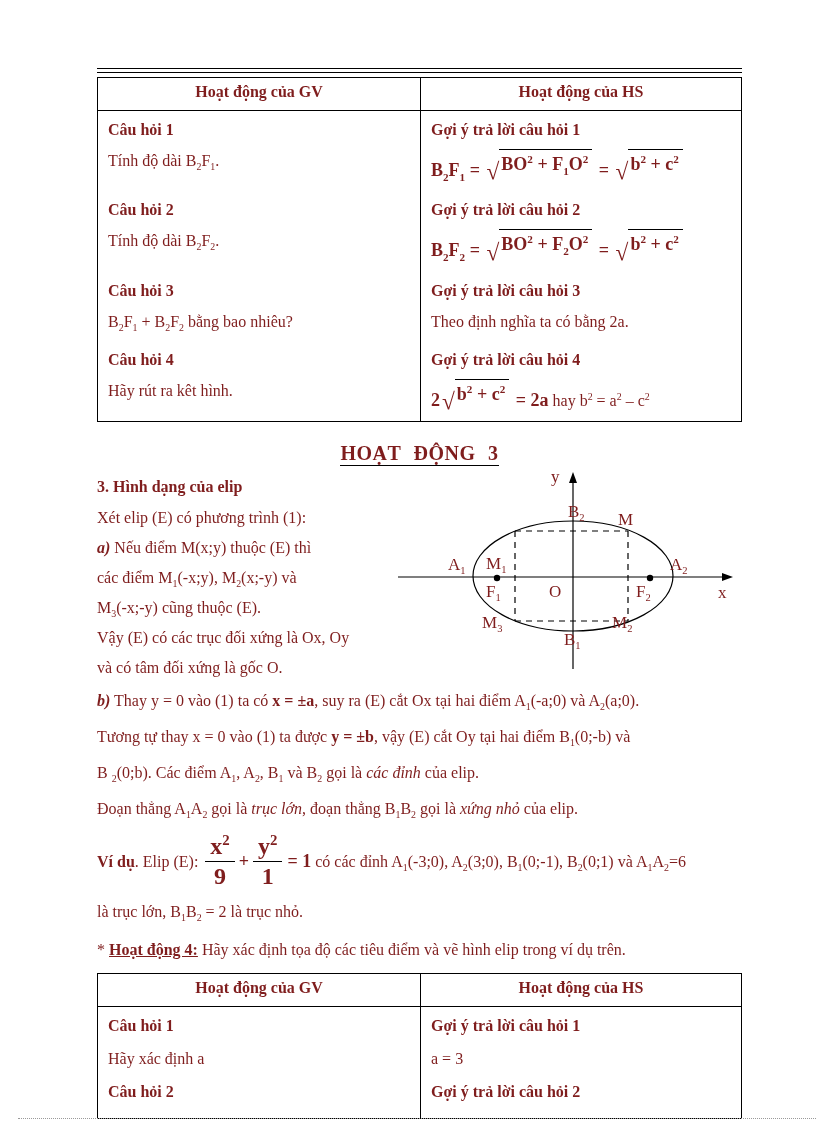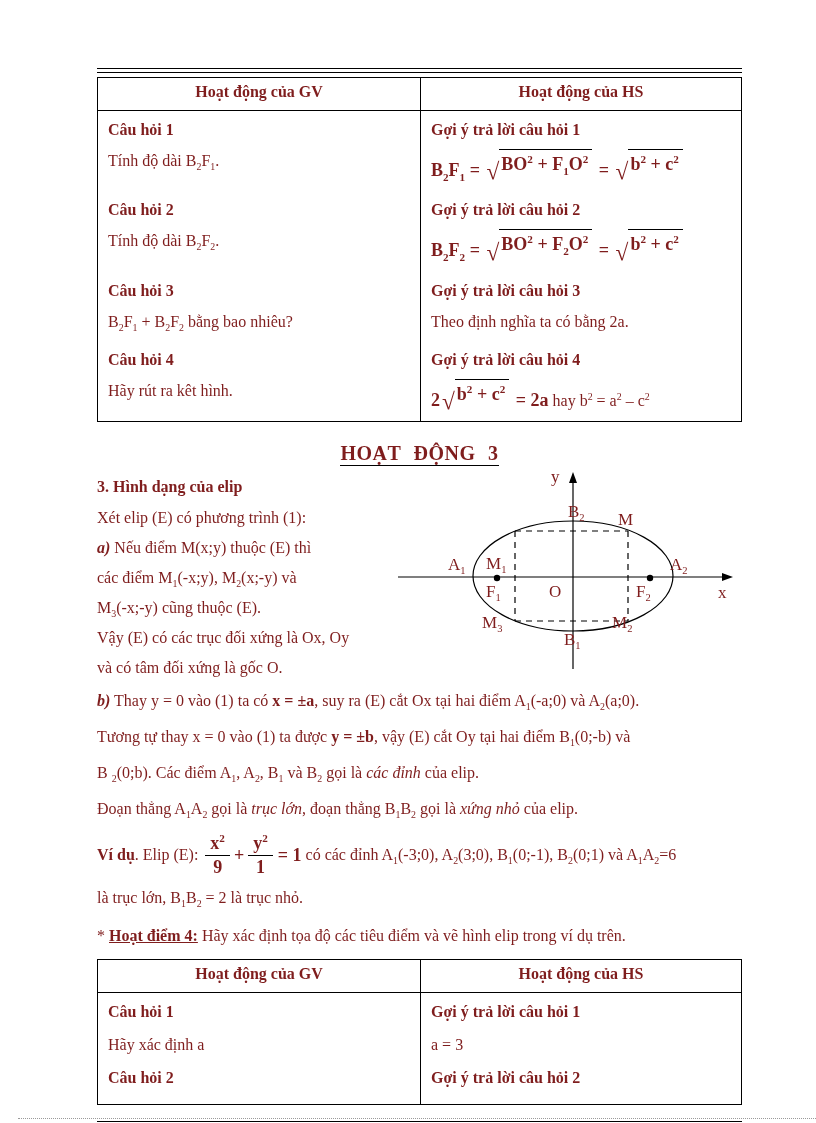--- a/index.html
+++ b/index.html
@@ -28,21 +28,21 @@
   .sect{display:flex;margin-top:2px;}
   .sect-left{width:268px;}
   .sect-left .line{line-height:30px;white-space:nowrap;}
   .sect-title{font-weight:bold;line-height:32px;margin-top:4px;}
   .sect-right{position:relative;width:350px;height:208px;margin-left:27px;}
   .sect-right svg{position:absolute;left:0;top:0;}
   .lb{position:absolute;font-size:17px;line-height:1;white-space:nowrap;}
   
   .para-b .line{line-height:36px;white-space:nowrap;}
   .ex-line{display:flex;align-items:center;margin:6px 0 2px;white-space:pre;}
-  .frac{display:inline-flex;flex-direction:column;text-align:center;font-weight:bold;font-size:18px;
+  .frac{display:inline-flex;flex-direction:column;text-align:center;font-weight:bold;font-size:24px;
         line-height:1.15;margin:0 3px;}
   .fnum{border-bottom:1.6px solid #000;padding:0 5px 1px;}
   .fden{padding:1px 5px 0;}
   .fop{font-weight:bold;font-size:18px;margin:0 1px;}
   .feq{font-weight:bold;font-size:18px;margin:0 4px 0 2px;}
   .ex-line2{line-height:38px;}
   .act4{line-height:34px;margin-top:2px;}
   .act4 .st{font-weight:bold;text-decoration:underline;}
   .t2cell{padding:2px 10px;}
   .t2cell .row-line{line-height:33px;}
@@ -178,21 +178,21 @@
       <span class="fop">+</span>
       <span class="frac">
         <span class="fnum">y<sup>2</sup></span>
         <span class="fden">1</span>
       </span>
       <span class="feq">= 1</span>
       <span>có các đỉnh A<sub>1</sub>(-3;0), A<sub>2</sub>(3;0), B<sub>1</sub>(0;-1), B<sub>2</sub>(0;1) và A<sub>1</sub>A<sub>2</sub>=6</span>
     </div>
     <div class="ex-line2">là trục lớn, B<sub>1</sub>B<sub>2</sub> = 2 là trục nhỏ.</div>
 
-    <div class="act4"><span>* </span><span class="st">Hoạt điểm 4:</span><span> Hãy xác định tọa độ các tiêu điểm và vẽ hình elip trong ví dụ trên.</span></div>
+    <div class="act4"><span>* </span><span class="st">Hoạt động 4:</span><span> Hãy xác định tọa độ các tiêu điểm và vẽ hình elip trong ví dụ trên.</span></div>
 
     <div class="tbl" style="margin-top:6px;">
       <div class="hcell l">Hoạt động của GV</div>
       <div class="hcell">Hoạt động của HS</div>
       <div class="t2cell gcell l last">
         <div class="row-line"><b>Câu hỏi 1</b></div>
         <div class="row-line">Hãy xác định a</div>
         <div class="row-line"><b>Câu hỏi 2</b></div>
       </div>
       <div class="t2cell gcell last">

